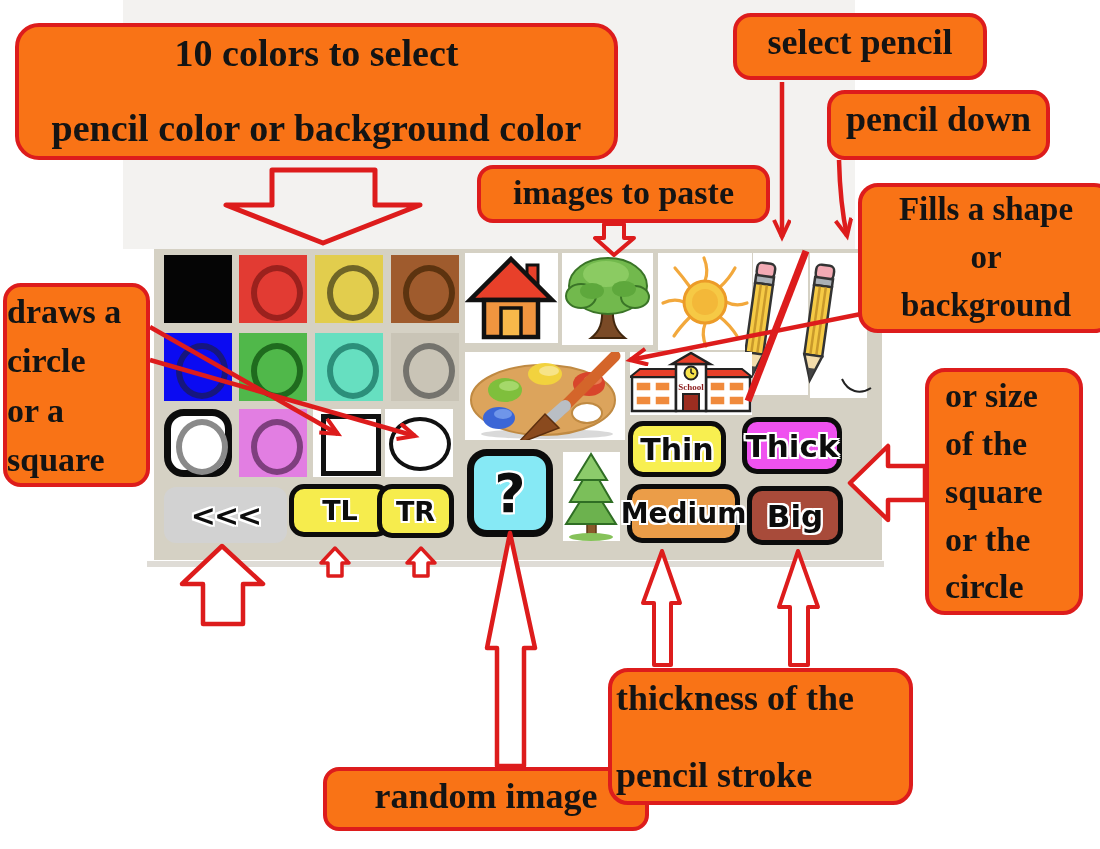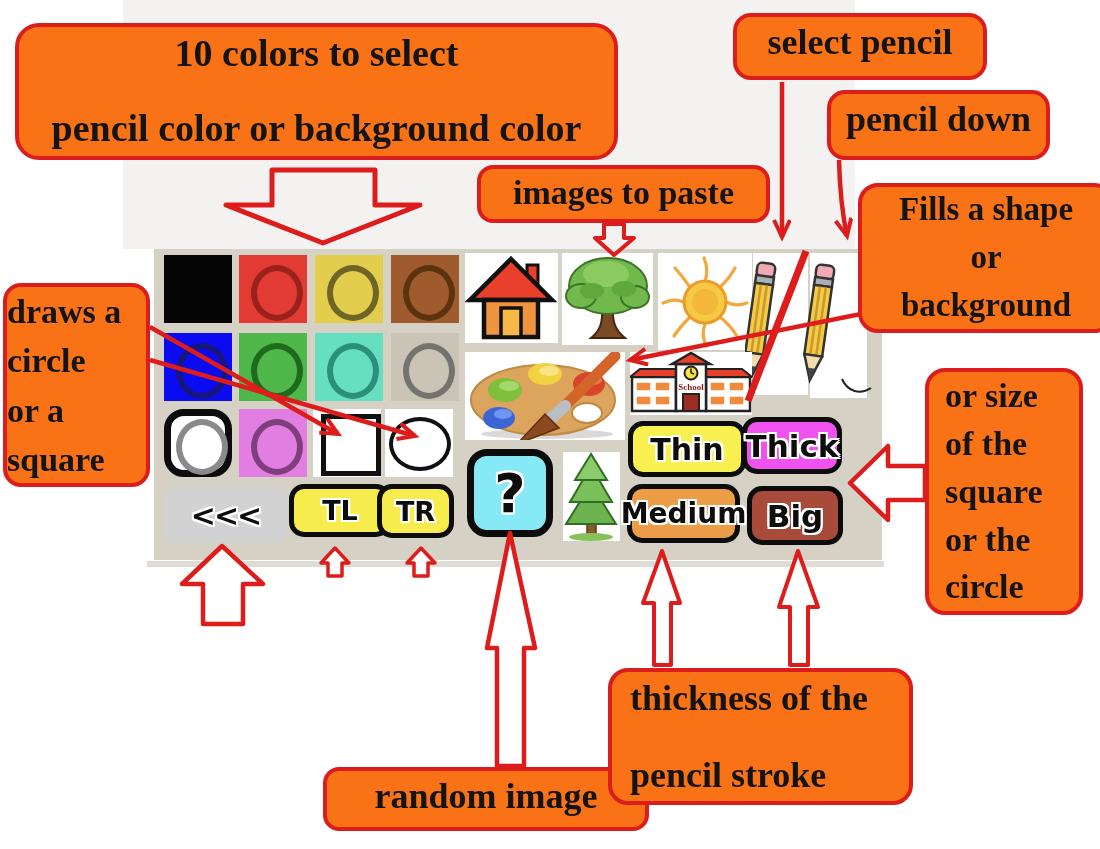--- a/index.html
+++ b/index.html
@@ -185,21 +185,21 @@
       <polygon points="28,14 7,50 49,50" fill="#7bbf5a" stroke="#2f6e24" stroke-width="2"></polygon>
       <polygon points="28,2 12,28 44,28" fill="#8ccb6b" stroke="#2f6e24" stroke-width="2"></polygon>
       <ellipse cx="28" cy="85" rx="22" ry="4" fill="#86c25a"></ellipse>
     </svg>
   </div>
 
   <div class="abs btn" style="left:164px;top:487px;width:123px;height:56px;background:#d2d2d2;border-radius:12px;font-size:30px;letter-spacing:-2px">&lt;&lt;&lt;</div>
   <div class="abs btn bordered" style="left:289px;top:484px;width:102px;height:53px;background:#f6ec4d;font-size:27px">TL</div>
   <div class="abs btn bordered" style="left:377px;top:484px;width:77px;height:54px;background:#f6ec4d;font-size:27px">TR</div>
   <div class="abs btn" style="left:467px;top:449px;width:86px;height:88px;background:#86e9f5;border:7px solid #0c0c0c;border-radius:20px;font-size:54px">?</div>
-  <div class="abs btn bordered" style="left:628px;top:421px;width:118px;height:56px;background:#f8ef50;font-size:30px">Thin</div>
+  <div class="abs btn bordered" style="left:628px;top:421px;width:98px;height:56px;background:#f8ef50;font-size:30px">Thin</div>
   <div class="abs btn bordered" style="left:742px;top:417px;width:100px;height:57px;background:#ef52ef;font-size:31px">Thick</div>
   <div class="abs btn bordered" style="left:627px;top:484px;width:113px;height:59px;background:#eb9d48;font-size:28px">Medium</div>
   <div class="abs btn bordered" style="left:747px;top:486px;width:96px;height:59px;background:#a84b3a;font-size:31px">Big</div>
 
   <svg class="abs" style="left:0;top:0;pointer-events:none" width="1100" height="849" viewBox="0 0 1100 849">
     <defs>
       <marker id="vhead" markerWidth="30" markerHeight="30" refX="19" refY="9" orient="auto" markerUnits="userSpaceOnUse">
         <path d="M2,1 L19,9 L2,17" fill="none" stroke="#dd1c1c" stroke-width="4"></path>
       </marker>
     </defs>
@@ -261,18 +261,18 @@
     <div>or the</div>
     <div>circle</div>
   </div>
 
 
 
   <div class="abs callout" style="left:323px;top:767px;width:326px;height:64px;border-radius:16px;font-size:36px">
     <div>random image</div>
   </div>
 
-  <div class="abs callout left" style="left:608px;top:668px;width:305px;height:137px;border-radius:20px;font-size:36px;line-height:1.45;padding-left:18px">
+  <div class="abs callout left" style="left:608px;top:668px;width:305px;height:137px;border-radius:20px;font-size:36px;line-height:1.45;padding-left:4px">
     <div>thickness of the</div>
     <div>pencil stroke</div>
   </div>
 
 </div>
 
 </body></html>

